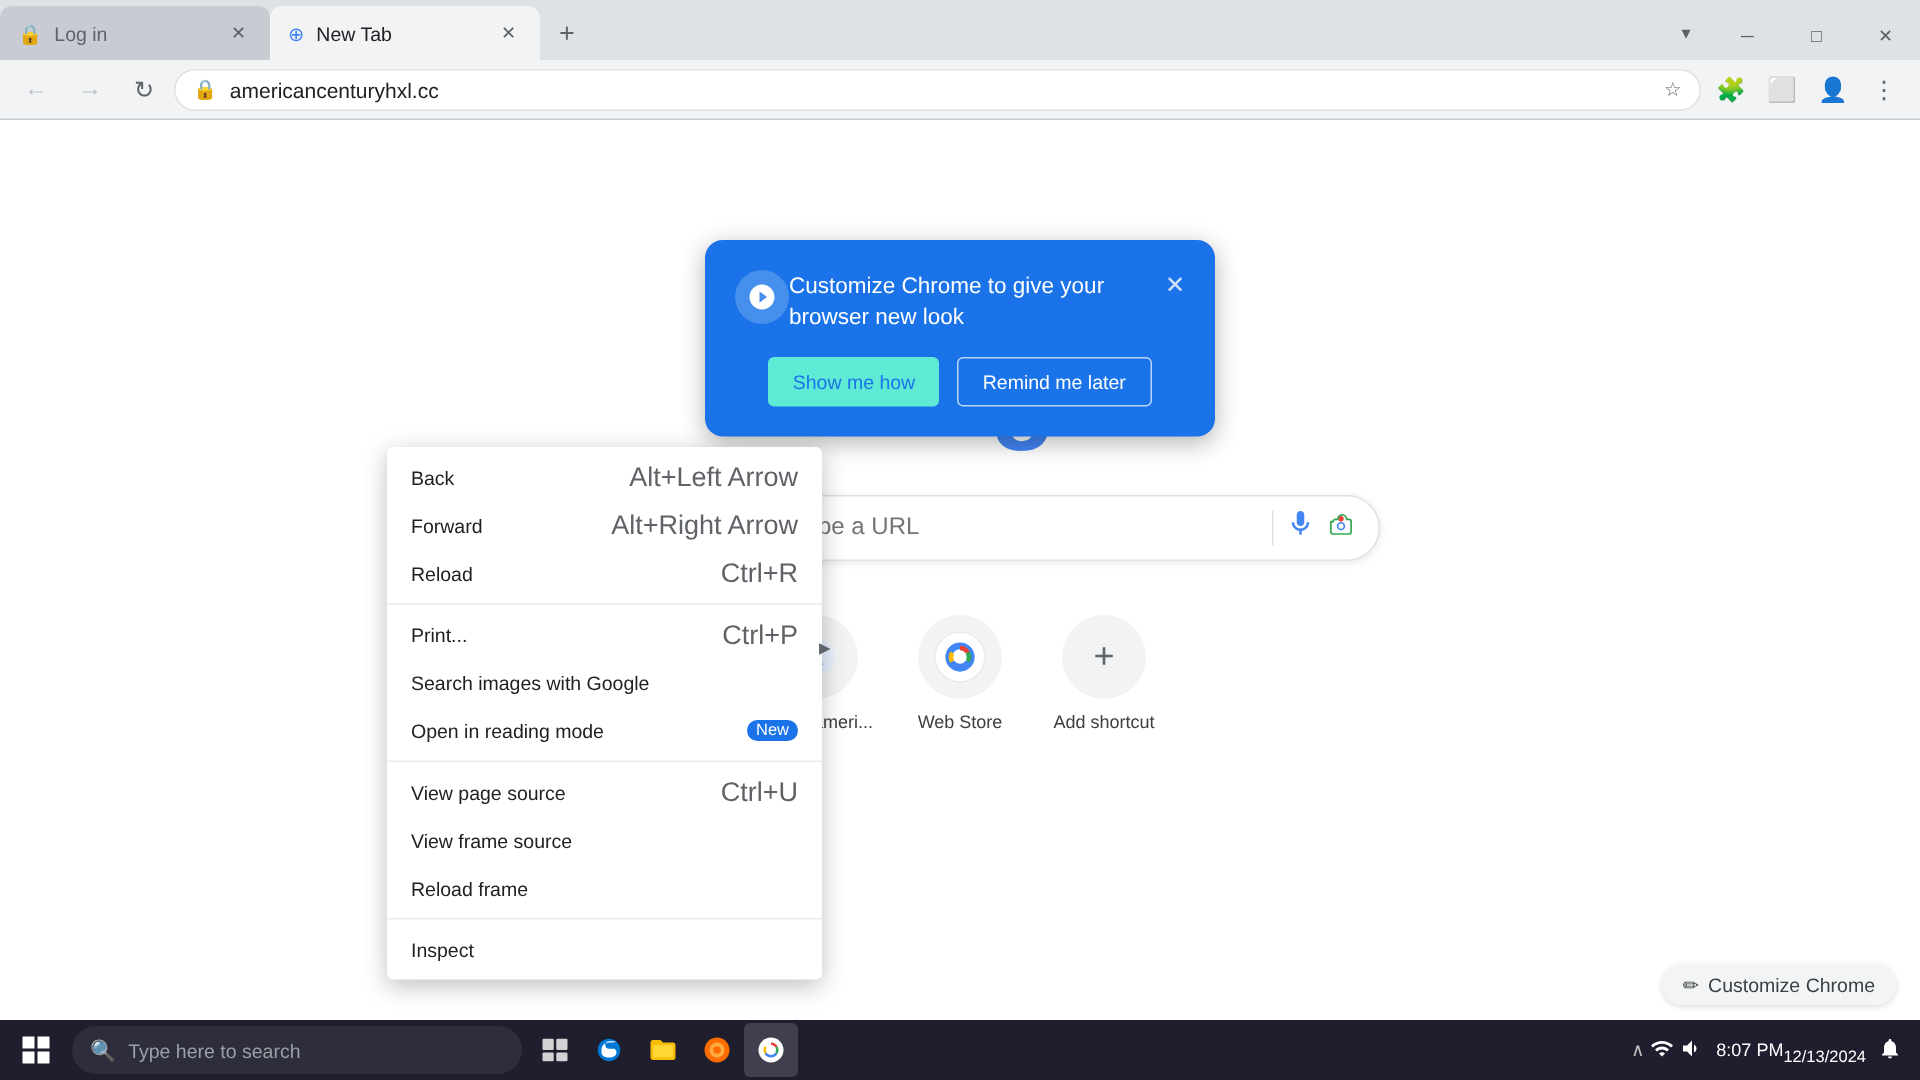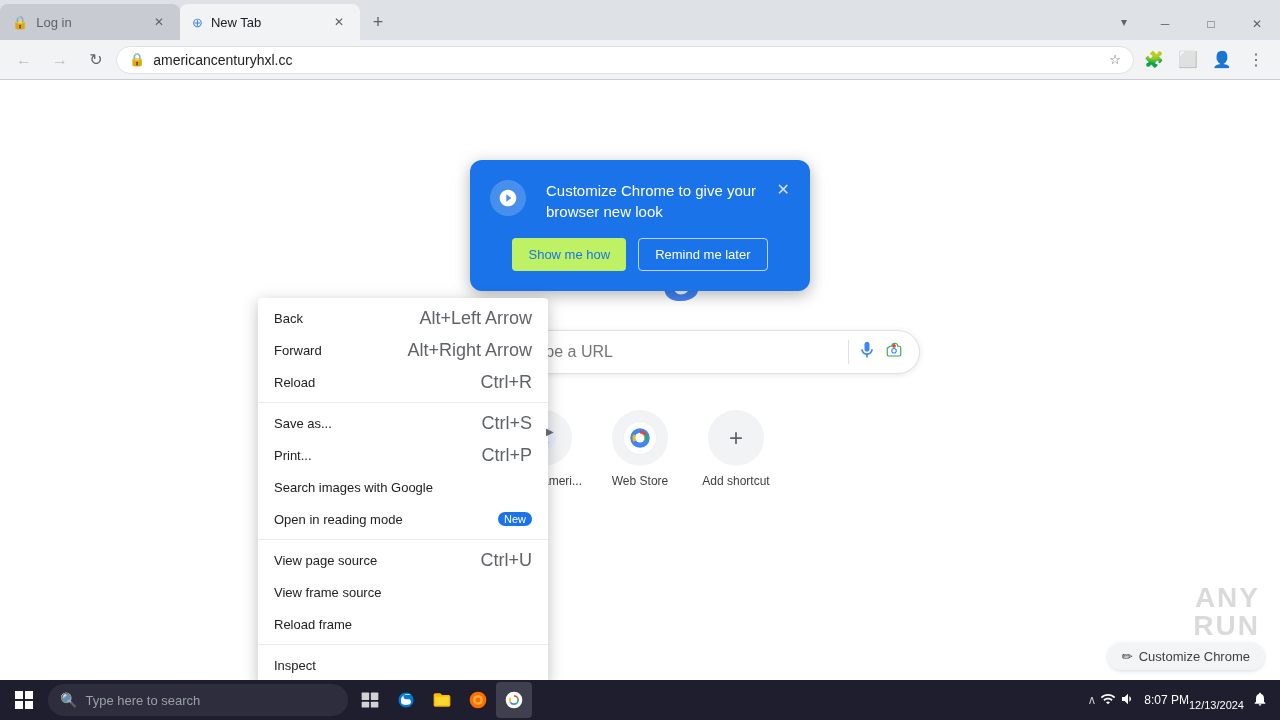--- a/index.html
+++ b/index.html
@@ -26,26 +26,26 @@
     .address-bar { flex: 1; height: 28px; background: white; border-radius: 14px; display: flex; align-items: center; padding: 0 12px; gap: 8px; border: 1px solid #dfe1e5; }
     .address-url { font-size: 14px; color: #202124; flex: 1; }
     .nav-right { display: flex; align-items: center; gap: 2px; }
     .nav-right-btn { width: 32px; height: 32px; border-radius: 50%; display: flex; align-items: center; justify-content: center; cursor: pointer; color: #5f6368; font-size: 16px; }
 
     
     .new-tab-page { flex: 1; background: white; display: flex; flex-direction: column; align-items: center; position: relative; overflow: hidden; }
 
     
     .customize-popup { position: absolute; top: 80px; left: 470px; width: 340px; background: #1a73e8; border-radius: 12px; padding: 20px; color: white; z-index: 100; box-shadow: 0 4px 16px rgba(0,0,0,0.3); }
-    .customize-popup-header { display: flex; align-items: flex-start; gap: 20px; margin-bottom: 16px; }
+    .customize-popup-header { display: flex; align-items: flex-start; gap: 0; margin-bottom: 16px; }
     .customize-icon { width: 36px; height: 36px; background: rgba(255,255,255,0.2); border-radius: 50%; display: flex; align-items: center; justify-content: center; flex-shrink: 0; }
     .customize-title { font-size: 15px; font-weight: 500; line-height: 1.4; }
     .customize-close { margin-left: auto; cursor: pointer; font-size: 16px; opacity: 0.8; flex-shrink: 0; }
     .customize-buttons { display: flex; gap: 12px; justify-content: center; }
-    .btn-show { background: #bef264; color: #1a73e8; border: none; border-radius: 4px; padding: 8px 16px; font-size: 13px; font-weight: 500; cursor: pointer; }
+    .btn-show { background: #5eead4; color: #1a73e8; border: none; border-radius: 4px; padding: 8px 16px; font-size: 13px; font-weight: 500; cursor: pointer; }
     .btn-remind { background: transparent; color: white; border: 1px solid rgba(255,255,255,0.7); border-radius: 4px; padding: 8px 16px; font-size: 13px; font-weight: 500; cursor: pointer; }
 
     
     .google-logo-area { margin-top: 140px; }
     .google-logo { font-size: 72px; font-weight: 700; letter-spacing: -2px; }
 
     
     .search-bar { margin-top: 28px; width: 560px; height: 44px; border-radius: 22px; border: 1px solid #dfe1e5; display: flex; align-items: center; padding: 0 16px; gap: 8px; box-shadow: 0 1px 6px rgba(0,0,0,0.1); background: white; }
     .search-icon-svg { color: #9aa0a6; font-size: 18px; }
     .search-input { flex: 1; border: none; outline: none; font-size: 16px; color: #202124; }
@@ -232,24 +232,20 @@
       <div class="menu-item">
         <span class="label">Forward</span>
         <span class="shortcut-key">Alt+Right Arrow</span>
       </div>
       <div class="menu-item">
         <span class="label">Reload</span>
         <span class="shortcut-key">Ctrl+R</span>
       </div>
       <div class="menu-divider"></div>
       <div class="menu-item">
-        <span class="label">Save as...</span>
-        <span class="shortcut-key">Ctrl+S</span>
-      </div>
-      <div class="menu-item">
         <span class="label">Print...</span>
         <span class="shortcut-key">Ctrl+P</span>
       </div>
       <div class="menu-item">
         <span class="label">Search images with Google</span>
         <span class="shortcut-key"></span>
       </div>
       <div class="menu-item" style="position:relative;">
         <span class="label">Open in reading mode</span>
         <span class="menu-item-badge">New</span>
@@ -274,24 +270,20 @@
       </div>
     </div>
 
     <div style="position:absolute; top:346px; left:546px; font-size:10px; color:#5f6368; z-index:201;">▶</div>
 
     <div class="customize-chrome-btn">
       <span>✏</span>
       <span>Customize Chrome</span>
     </div>
 
-    <div class="watermark">
-      <div class="watermark-text">ANY</div>
-      <div class="watermark-text">RUN</div>
-    </div>
 
   </div>
 
 </div>
 
 <div class="taskbar">
 
   <div class="start-btn">
     <div class="win-logo">
       <span></span>

